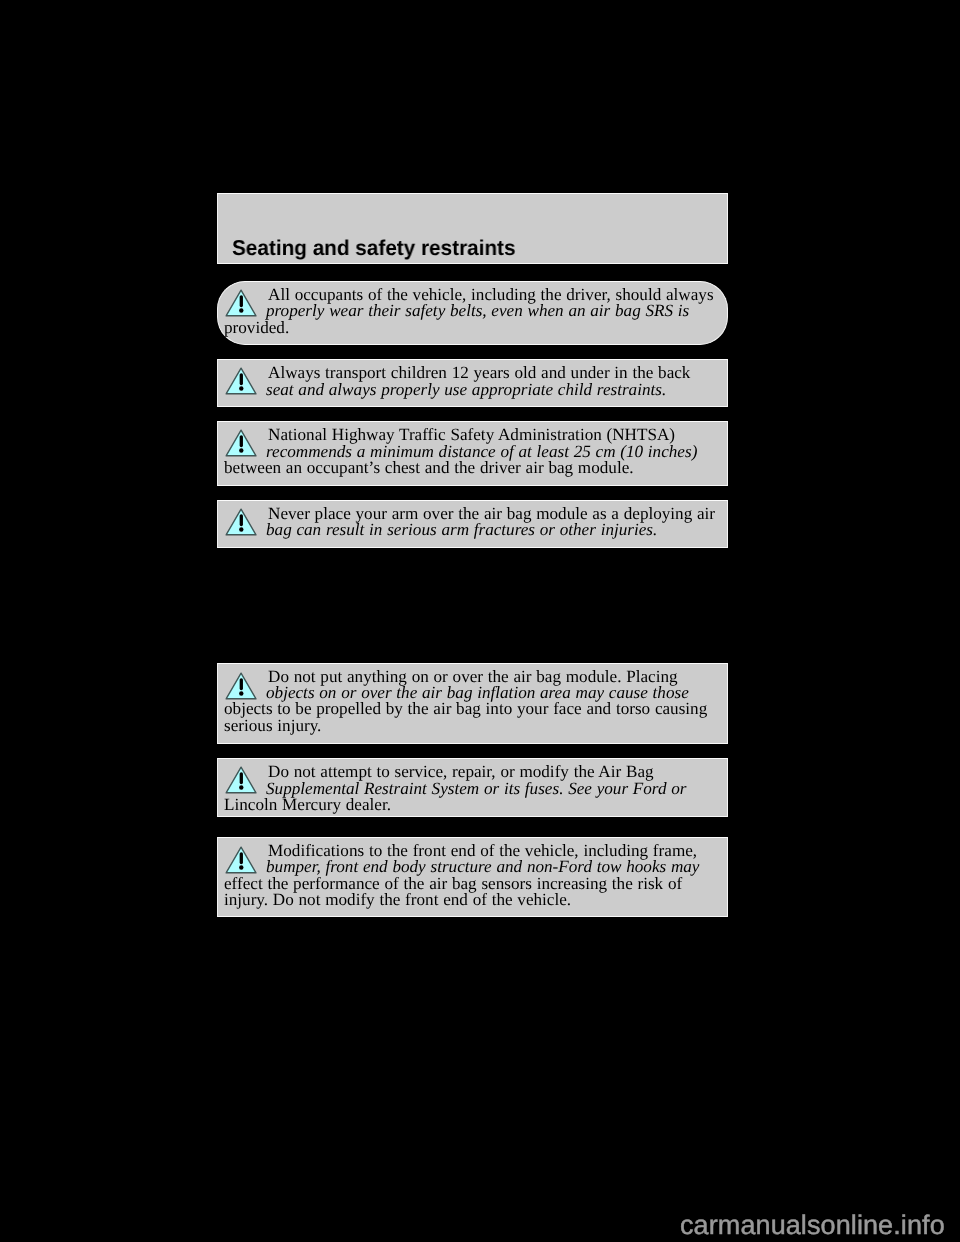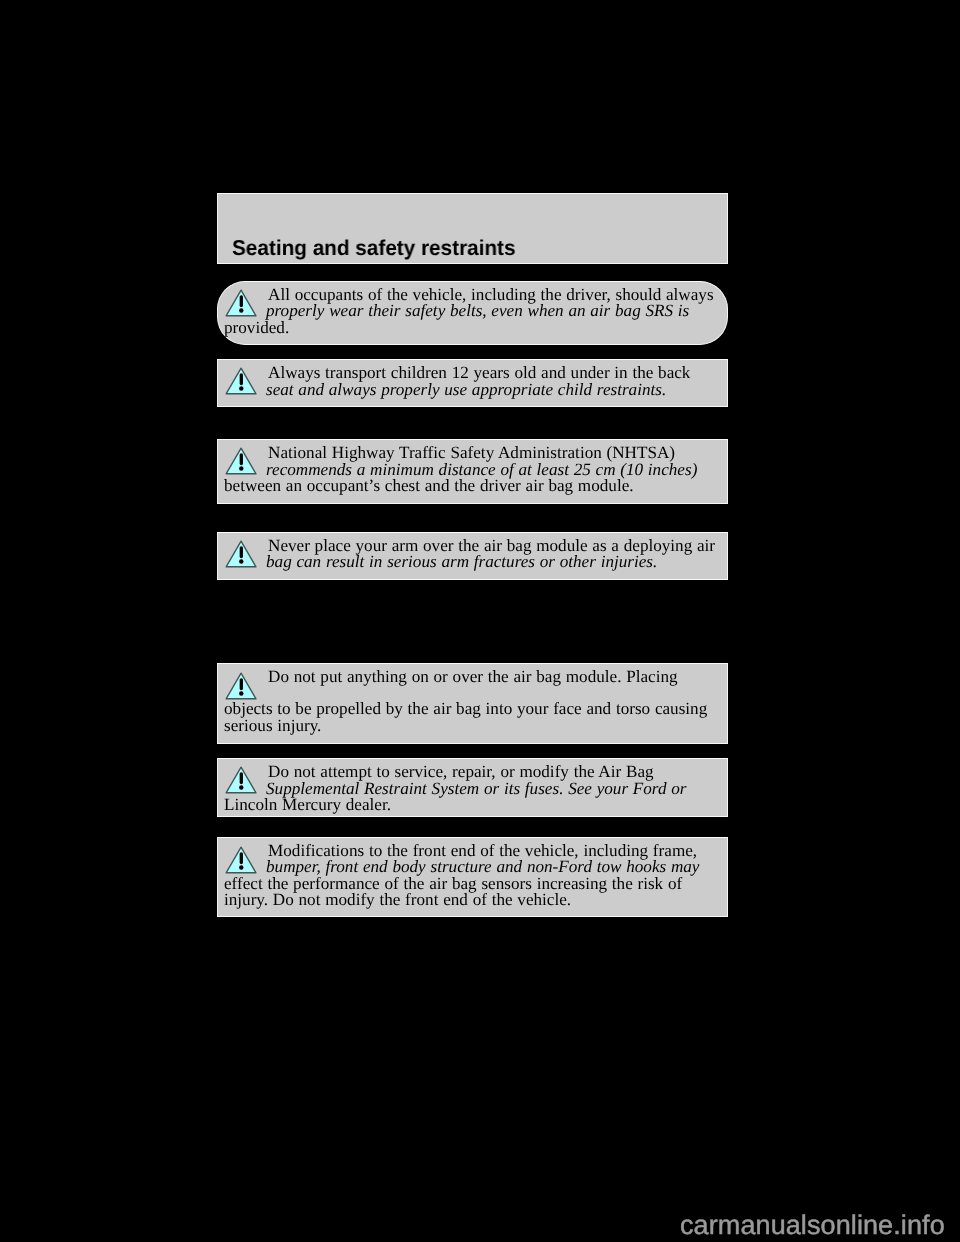--- a/index.html
+++ b/index.html
@@ -68,22 +68,22 @@
     font-family: "Liberation Serif", serif;
     font-size: 17.15px;
     line-height: 17.15px;
     word-spacing: 0.45px;
     color: var(--text-ink);
     white-space: pre;
   }
   
   .w0 { top: 280.7px; height: 64.7px; border-radius: 28px; }
   .w1 { top: 359px; height: 47.7px; }
-  .w2 { top: 421.0px; height: 65.3px; margin-top: 18px; }
-  .w3 { top: 499.9px; height: 48.5px; margin-top: 32px; }
+  .w2 { top: 421.0px; height: 65.3px; }
+  .w3 { top: 499.9px; height: 48.5px; }
   .w4 { top: 663.4px; height: 80.7px; }
   .w5 { top: 758.2px; height: 59px; }
   .w6 { top: 837.4px; height: 79.4px; }
   .tri { position: absolute; left: 7.9px; top: 7.15px; display: block; width: 32px; height: 28.4px; }
   .tri-svg { display: block; }
   .tri-shadow { fill: none; stroke: rgba(0,0,0,0.22); stroke-width: 1.4; stroke-linejoin: round; }
   .tri-body   { fill: var(--icon-fill); stroke: var(--icon-stroke); stroke-width: 1.35; stroke-linejoin: round; }
   .exc-bar, .exc-dot { fill: var(--text-ink); }
   .w0 .warn-line { margin-top: 0px; }
   .w1 .warn-line { margin-top: -0.1px; }
@@ -173,20 +173,21 @@
       <div class="panel warn w4">
         <span class="tri">
           <svg class="tri-svg" viewBox="0 0 32 28.4" width="32" height="28.4" aria-hidden="true">
             <path class="tri-shadow" d="M16.05 2.0 L30.9 27.35 L1.2 27.35 Z"></path>
             <path class="tri-body" d="M16.05 1.15 L30.85 26.7 L1.25 26.7 Z"></path>
             <rect class="exc-bar" x="14.65" y="6.15" width="3.3" height="12.0" rx="1.65" ry="1.65"></rect>
             <circle class="exc-dot" cx="16.3" cy="21.55" r="2.2"></circle>
           </svg>
         </span>
         <div class="warn-line l0">Do not put anything on or over the air bag module. Placing</div>
+        <div class="warn-line l1">objects on or over the air bag inflation area may cause those</div>
         <div class="warn-line l2">objects to be propelled by the air bag into your face and torso causing</div>
         <div class="warn-line l3">serious injury.</div>
       </div>
       <div class="panel warn w5">
         <span class="tri">
           <svg class="tri-svg" viewBox="0 0 32 28.4" width="32" height="28.4" aria-hidden="true">
             <path class="tri-shadow" d="M16.05 2.0 L30.9 27.35 L1.2 27.35 Z"></path>
             <path class="tri-body" d="M16.05 1.15 L30.85 26.7 L1.25 26.7 Z"></path>
             <rect class="exc-bar" x="14.65" y="6.15" width="3.3" height="12.0" rx="1.65" ry="1.65"></rect>
             <circle class="exc-dot" cx="16.3" cy="21.55" r="2.2"></circle>

